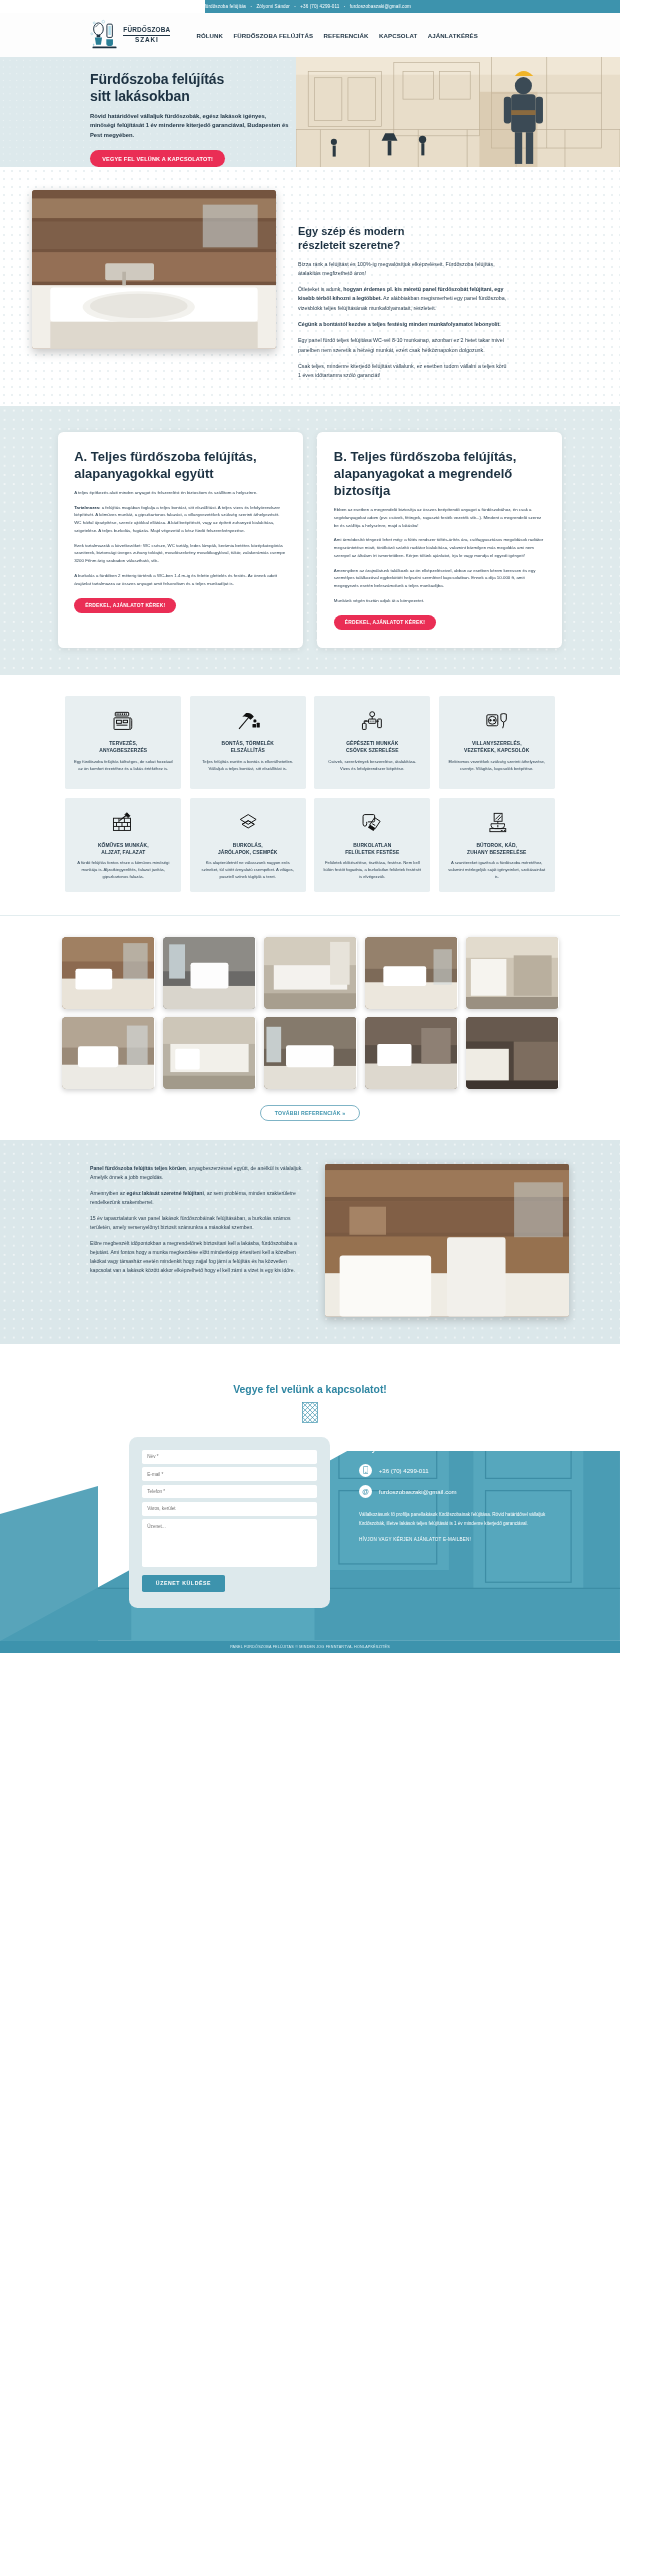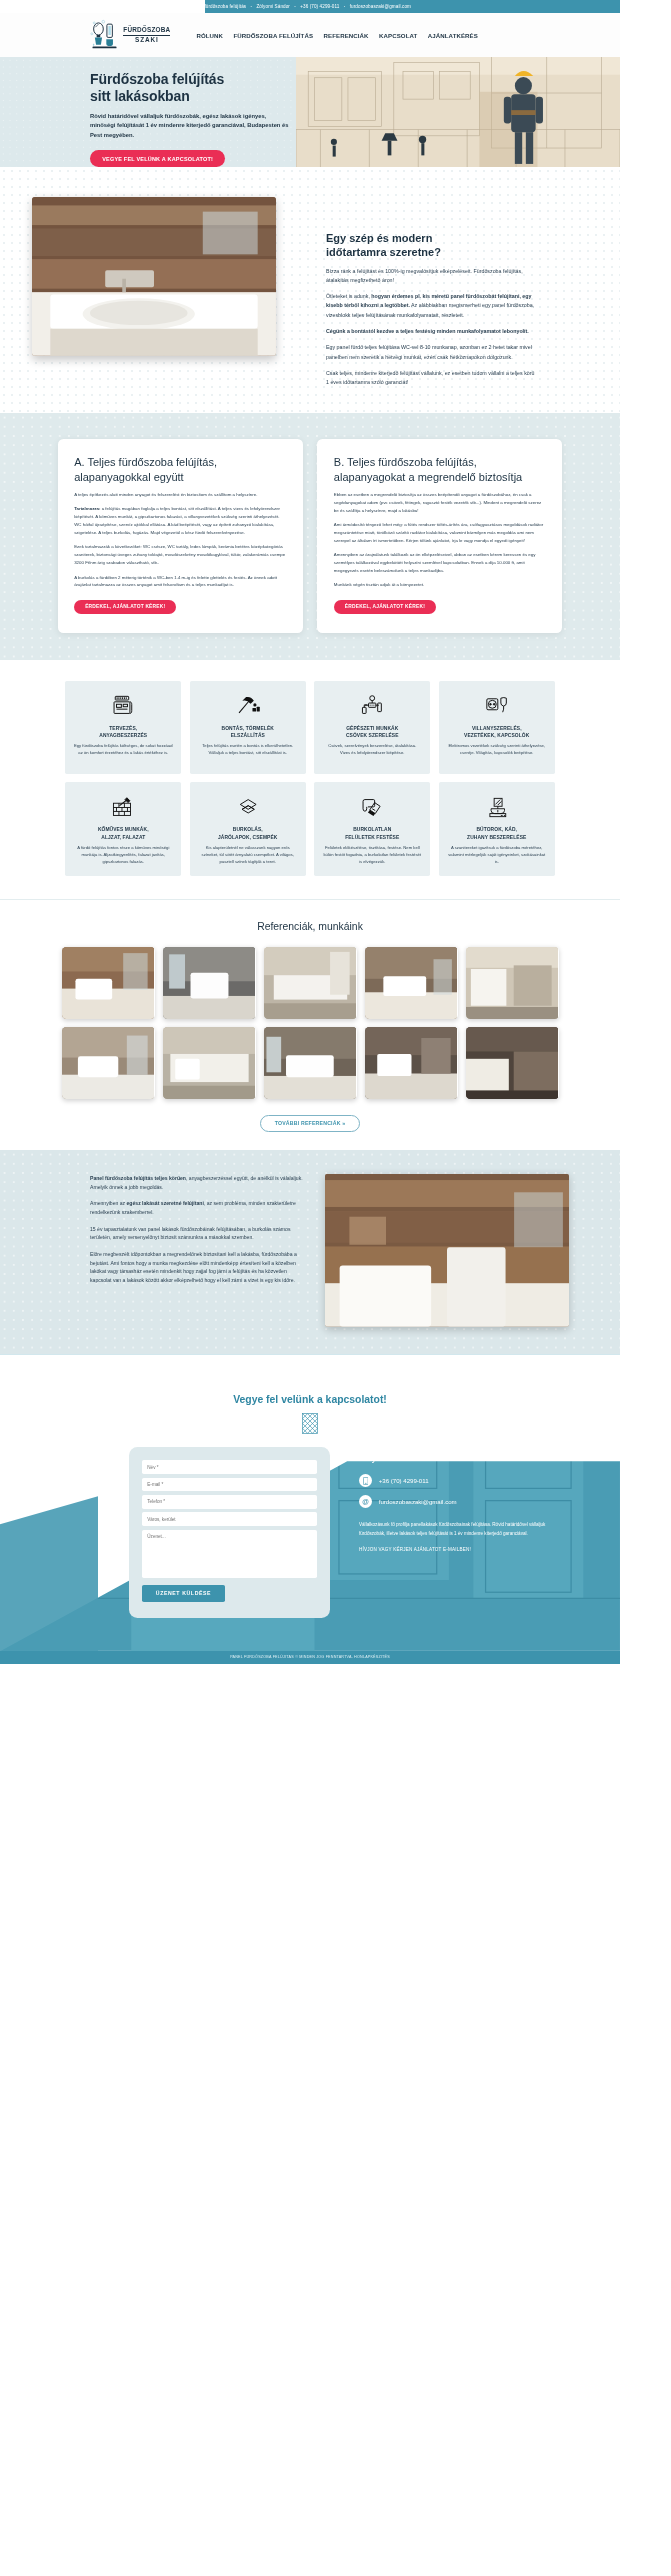--- a/index.html
+++ b/index.html
@@ -68,21 +68,21 @@
     font-size: 5.5px; font-weight: 700; letter-spacing: 0.2px; cursor: pointer;
     font-family: inherit;
   }
   .hero-photo {
     position: absolute; right: 0; top: -19.5px; width: 324px; height: 129px;
     overflow: hidden;
   }
   .hero-photo .frame { position: absolute; inset: 0; }
 
   
-  .sec2 { position: relative; background: #fff; padding: 30px 0 26px; display: flex; gap: 28px; }
+  .sec2 { position: relative; background: #fff; padding: 23px 0 26px; display: flex; }
   .sec2-dots {
     position: absolute; inset: 0;
     background-image: radial-gradient(#e7eef1 0.9px, transparent 0.9px);
     background-size: 8px 8px; opacity: .85;
   }
   .sec2-photo {
     position: relative; margin-left: 32px; width: 244px; height: 159px;
     border-radius: 3.1px; overflow: hidden; box-shadow: 0 3.1px 9.8px rgba(0,0,0,.22);
   }
   .sec2-text { position: relative; margin-left: 22px; width: 211px; padding-top: 34px; }
@@ -95,21 +95,21 @@
   .cards-dots {
     position: absolute; inset: 0;
     background-image: radial-gradient(#ffffff 0.9px, transparent 0.9px);
     background-size: 9.2px 9.2px; opacity: .55;
   }
   .cards-row { position: relative; display: flex; gap: 14.7px; justify-content: center; }
   .card {
     background: #fff; border-radius: 5.5px; width: 245px;
     padding: 16px 16.5px 18.3px; box-shadow: 0 1.8px 7.3px rgba(0,0,0,.07);
   }
-  .card h3 { font-size: 11px; font-weight: 400; line-height: 1.32; color: #1d3242; }
+  .card h3 { font-size: 13px; font-weight: 700; line-height: 1.32; color: #1d3242; }
   .card p { margin-top: 6.7px; font-size: 4.4px; line-height: 1.78; color: #2c4152; }
   .card p b { font-weight: 700; }
   .card .btn-pink { margin-top: 10.4px; padding: 4.9px 11px; font-size: 4.9px; }
 
   
   .services { background: #fff; padding: 21px 0 23px; }
   .grid {
     display: grid; grid-template-columns: repeat(4, 116px);
     gap: 8.5px; justify-content: center;
   }
@@ -330,21 +330,21 @@
         <ellipse cx="175" cy="190" rx="80" ry="20" fill="#e7e5df"></ellipse>
         <rect x="120" y="120" width="80" height="28" rx="3" fill="#cfc9bf"></rect>
         <rect x="148" y="134" width="6" height="22" fill="#b9b2a6"></rect>
         <rect x="30" y="216" width="340" height="44" fill="#ded8cd"></rect>
         <rect x="280" y="24" width="90" height="70" fill="#cfe0e6" opacity=".5"></rect>
       </svg>
     </div>
     <div class="sec2-text">
       <h2>
         <span>Egy szép és modern</span><br>
-        <span>időtartamra szeretne?</span>
+        <span>részleteit szeretne?</span>
       </h2>
       <p>Bízza ránk a felújítást és 100%-ig megvalósítjuk elképzeléseit. Fürdőszoba felújítás, átalakítás megfizethető áron!</p>
       <p>
         <span>Ötleteket is adunk, </span><b>hogyan érdemes pl. kis méretű panel fürdőszobát felújítani, egy kisebb térből kihozni a legtöbbet.</b><span> Az alábbiakban megismerheti egy panel fürdőszoba, vizesblokk teljes felújításának munkafolyamatait, részleteit.</span>
       </p>
       <p><b>Cégünk a bontástól kezdve a teljes festésig minden munkafolyamatot lebonyolít.</b></p>
       <p>Egy panel fürdő teljes felújítása WC-vel 8-10 munkanap, azonban ez 2 hetet takar mivel panelben  nem szeretik a hétvégi munkát, ezért csak hétköznapokon dolgozunk.</p>
       <p>Csak teljes, mindenre kiterjedő felújítást vállalunk, ez esetben tudom vállalni a teljes körű 1 éves időtartamra szóló garanciát!</p>
     </div>
   </div>
@@ -490,21 +490,20 @@
           </svg>
         </div>
         <h4>BÚTOROK, KÁD,<br>ZUHANY BESZERELÉSE</h4>
         <p>A szanitereket igazítsuk a fürdőszoba méretéhez, valamint mérlegeljük saját igényeinket, szokásainkat is.</p>
       </div>
 
     </div>
   </div>
 
   <div class="refs">
-    <h2>Referenciák, munkáink</h2>
     <div class="gallery">
       <div class="gal-item"><svg viewBox="0 0 152 118" preserveAspectRatio="none">
             <rect width="152" height="118" fill="#8c6a50"></rect>
             <rect y="0" width="152" height="40" fill="#a08062"></rect>
             <rect y="68" width="152" height="50" fill="#e9e3d8"></rect>
             <rect x="22" y="52" width="60" height="34" rx="4" fill="#fff"></rect>
             <rect x="100" y="10" width="40" height="60" fill="#cddde2" opacity=".5"></rect>
           </svg></div>
       <div class="gal-item"><svg viewBox="0 0 152 118" preserveAspectRatio="none">
             <rect width="152" height="118" fill="#6b6a68"></rect>

